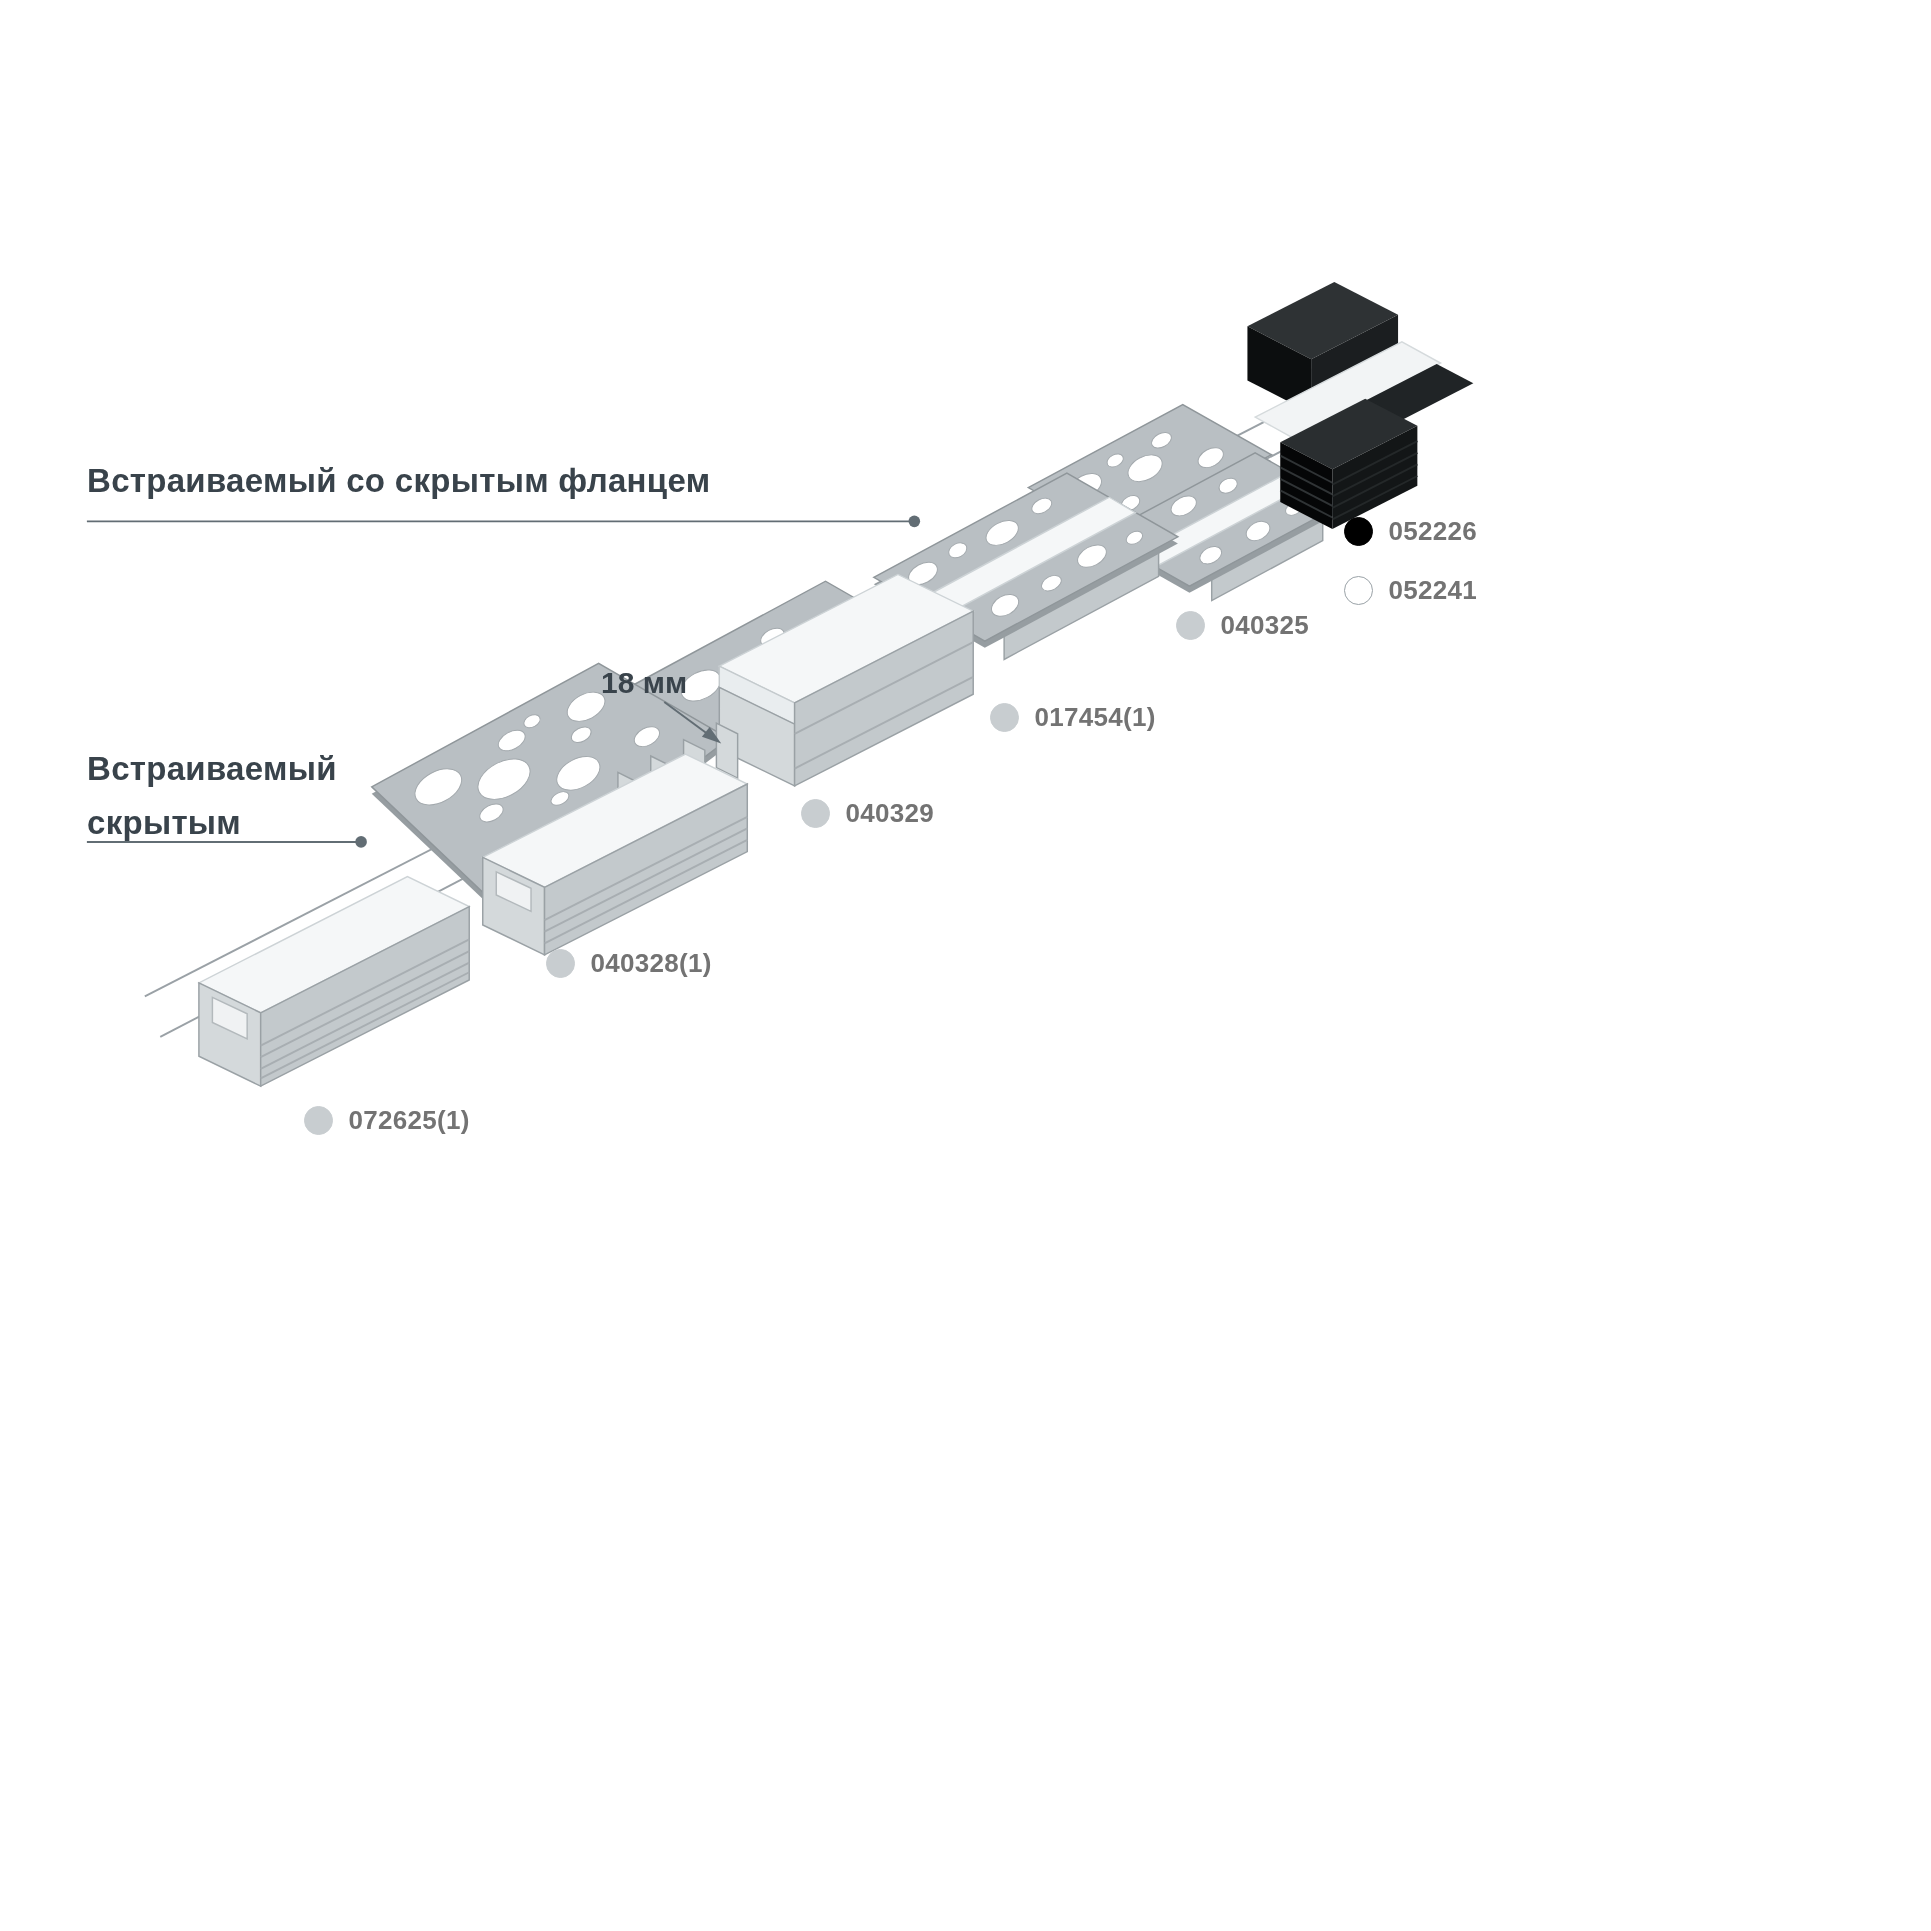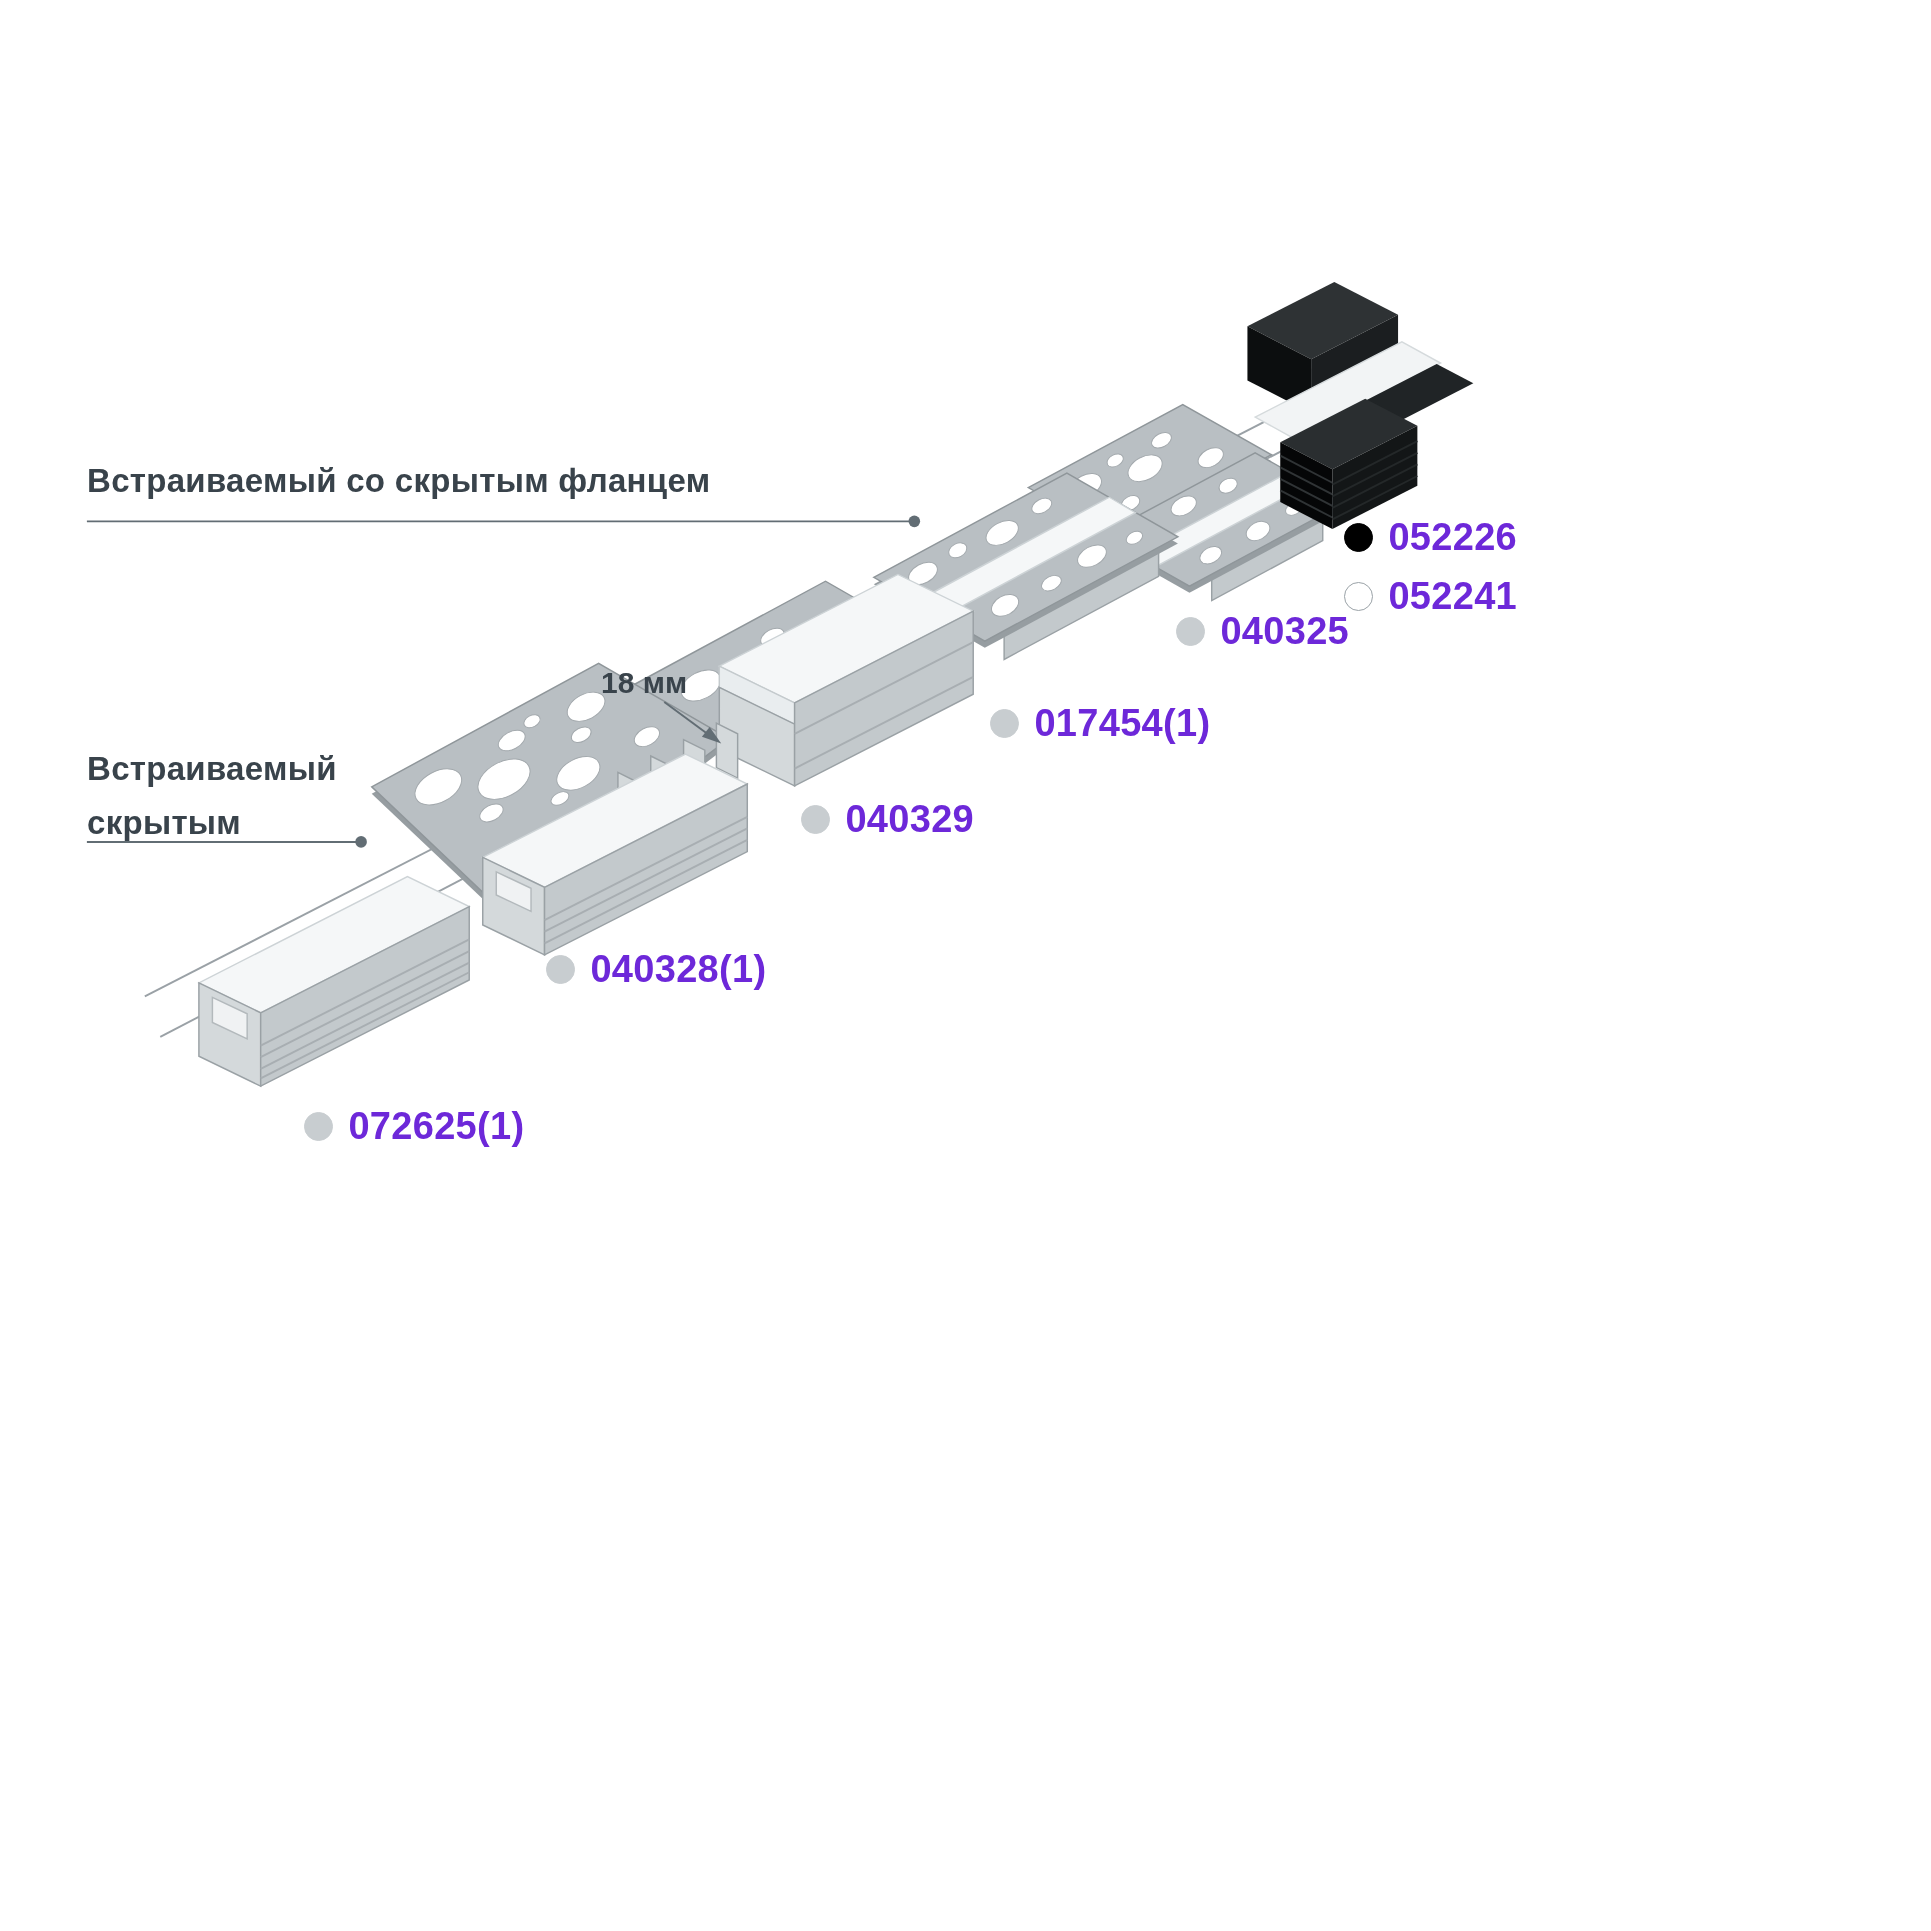--- a/index.html
+++ b/index.html
@@ -5,21 +5,21 @@
   html,body{margin:0;padding:0;background:#ffffff;}
   .canvas{position:relative;width:1754px;height:1931px;background:#ffffff;overflow:hidden;
           font-family:"Liberation Sans", sans-serif;}
   svg{position:absolute;left:0;top:0;}
   .label{position:absolute;color:#39434b;font-weight:700;font-size:33px;letter-spacing:0.3px;}
   .label-flange{left:87px;top:462px;}
   .label-flex{left:87px;top:742px;line-height:1.65;}
   .dim{position:absolute;left:601px;top:666px;color:#39434b;font-weight:700;font-size:30px;}
   .legend-item{position:absolute;display:flex;align-items:center;gap:15.4px;}
   .dot{width:29px;height:29px;border-radius:50%;border:1.9px solid transparent;box-sizing:border-box;flex:0 0 auto;}
-  .code{color:#6d28d9;font-weight:700;font-size:38px;letter-spacing:0.3px;white-space:nowrap;}
+  .code{color:#737373;font-weight:700;font-size:26px;letter-spacing:0.3px;white-space:nowrap;}
   .li-052226{left:1344px;top:516px;}
   .li-052241{left:1344px;top:575px;}
   .li-040325{left:1176px;top:610px;}
   .li-040327{left:990px;top:702px;}
   .li-040329{left:801px;top:798px;align-items:center;}
   .li-040328{left:546px;top:948px;}
   .li-040326{left:304px;top:1105px;}
   .plate{fill:#b9bfc3;stroke:#8f969a;stroke-width:1.5;}
   .plate-shadow{fill:#969da1;}
   .hole{fill:#ffffff;stroke:#a3a9ad;stroke-width:1;}

